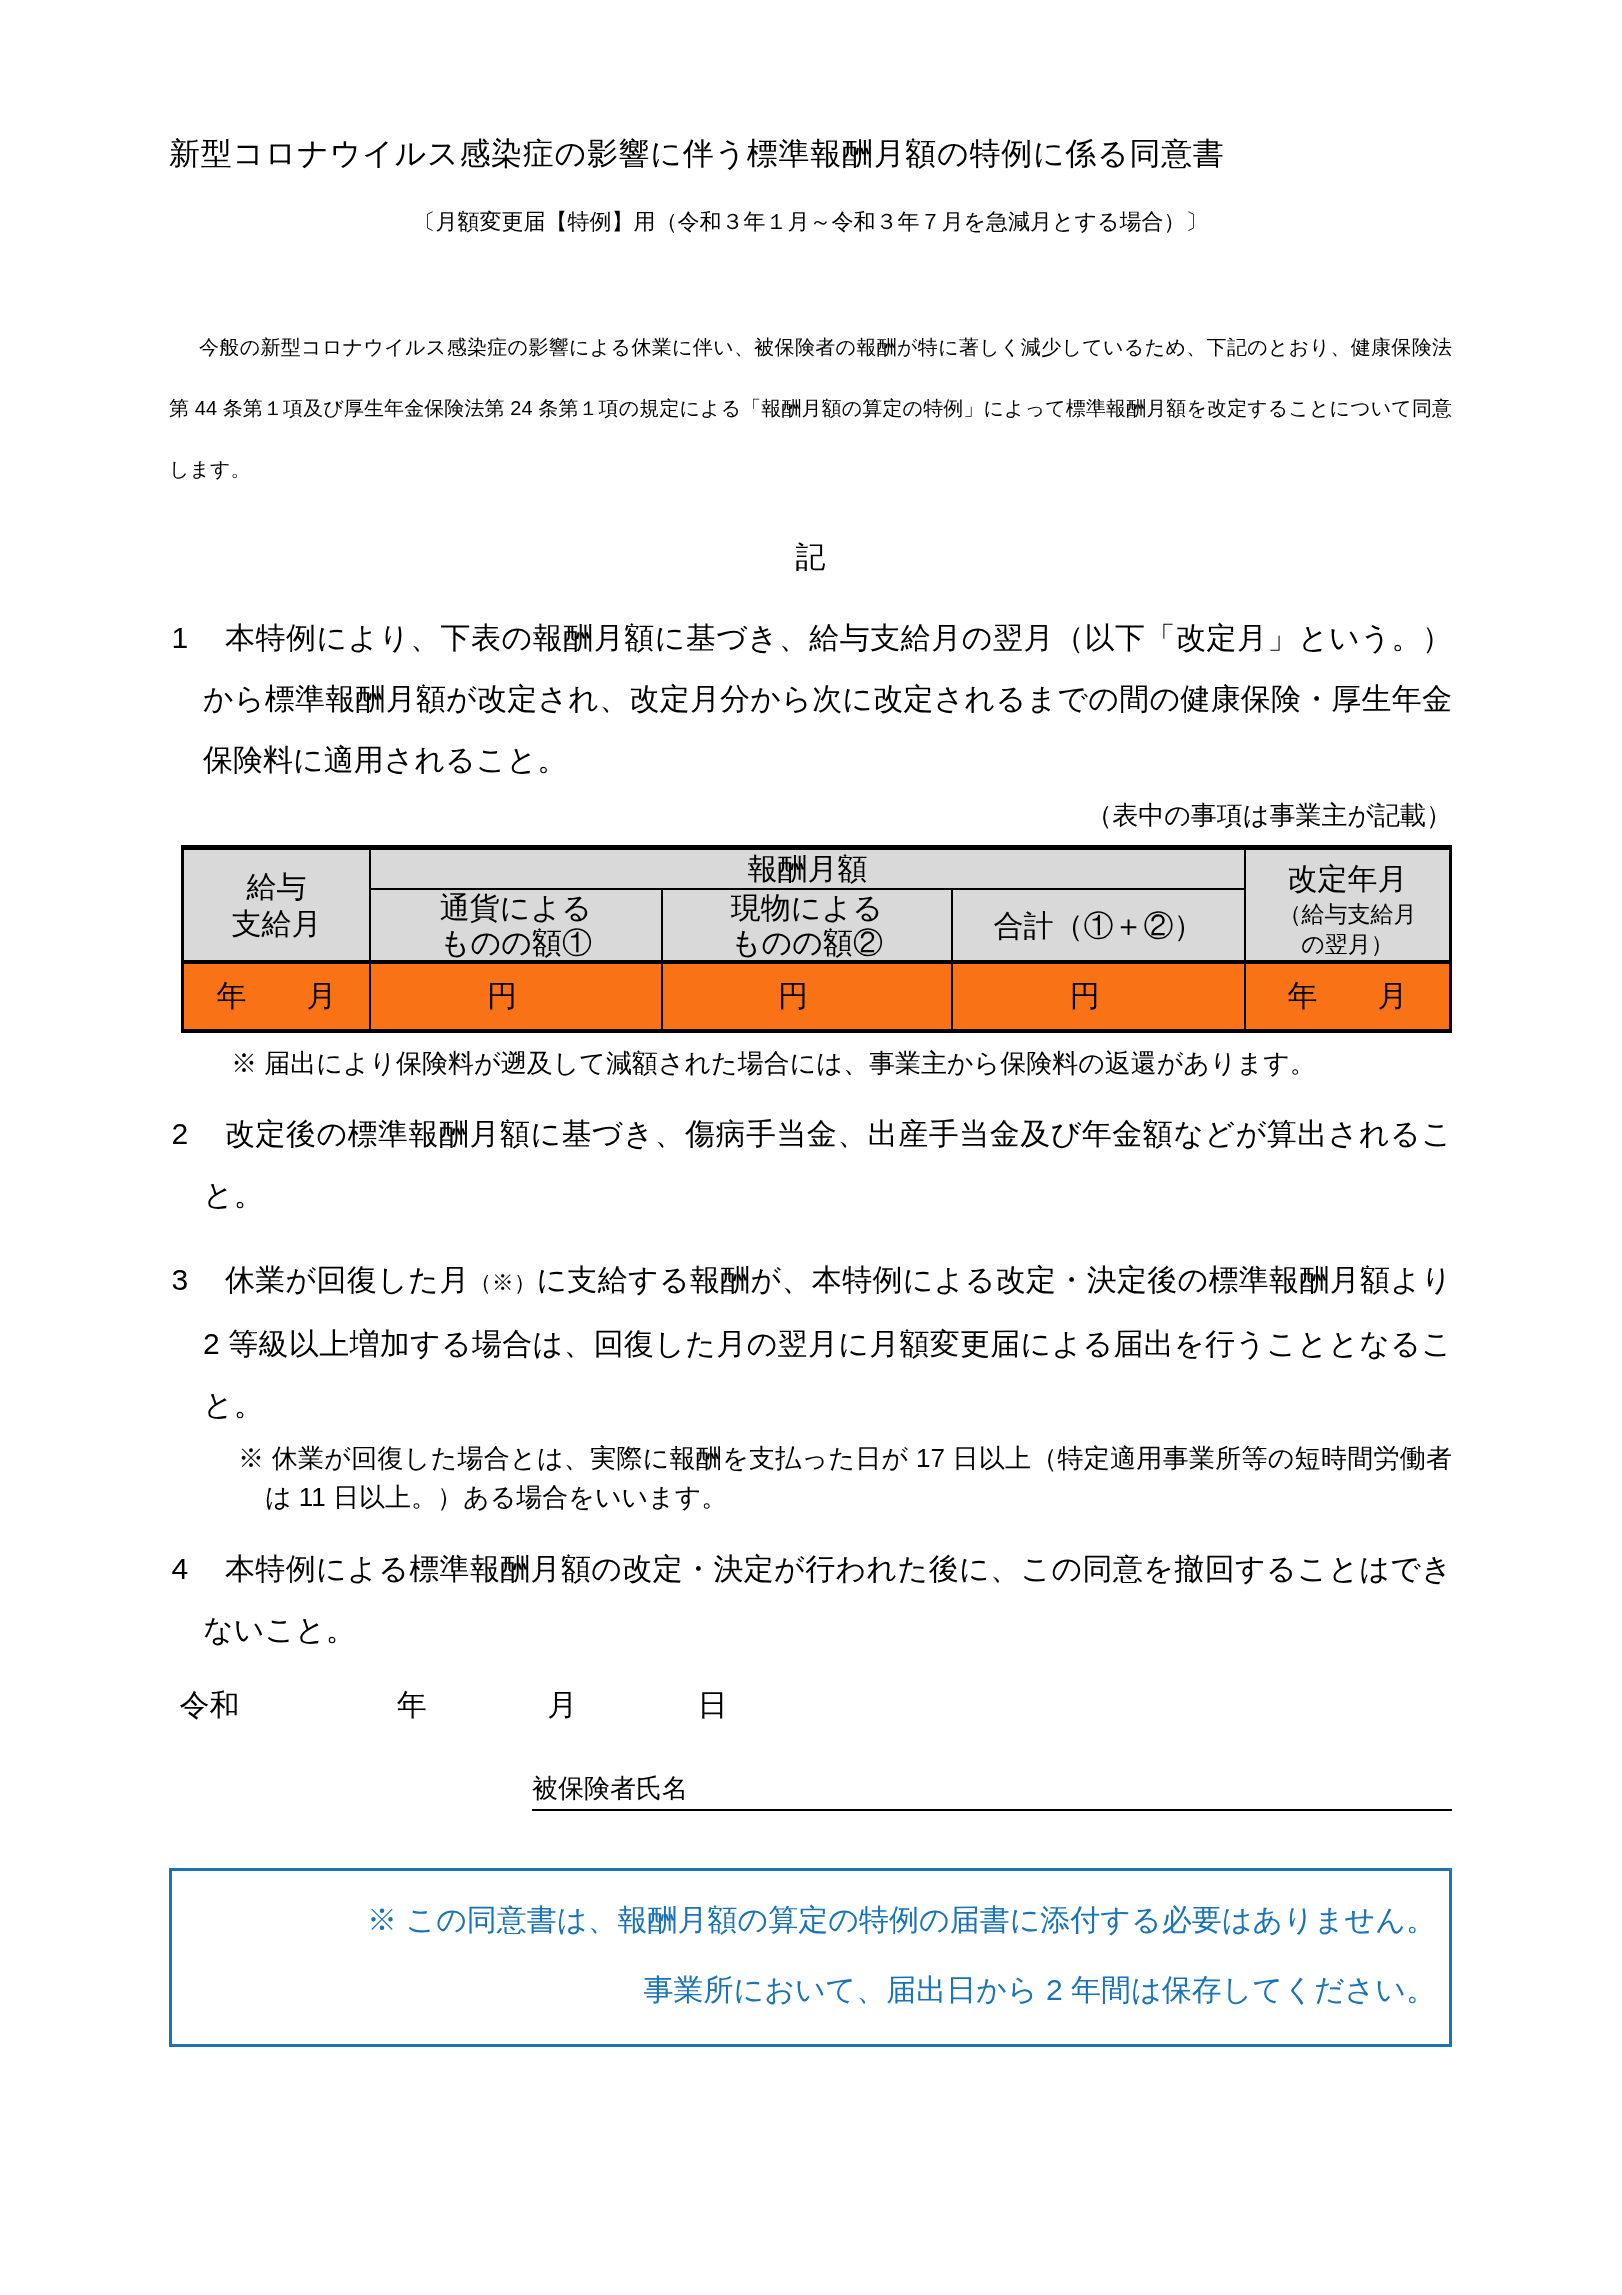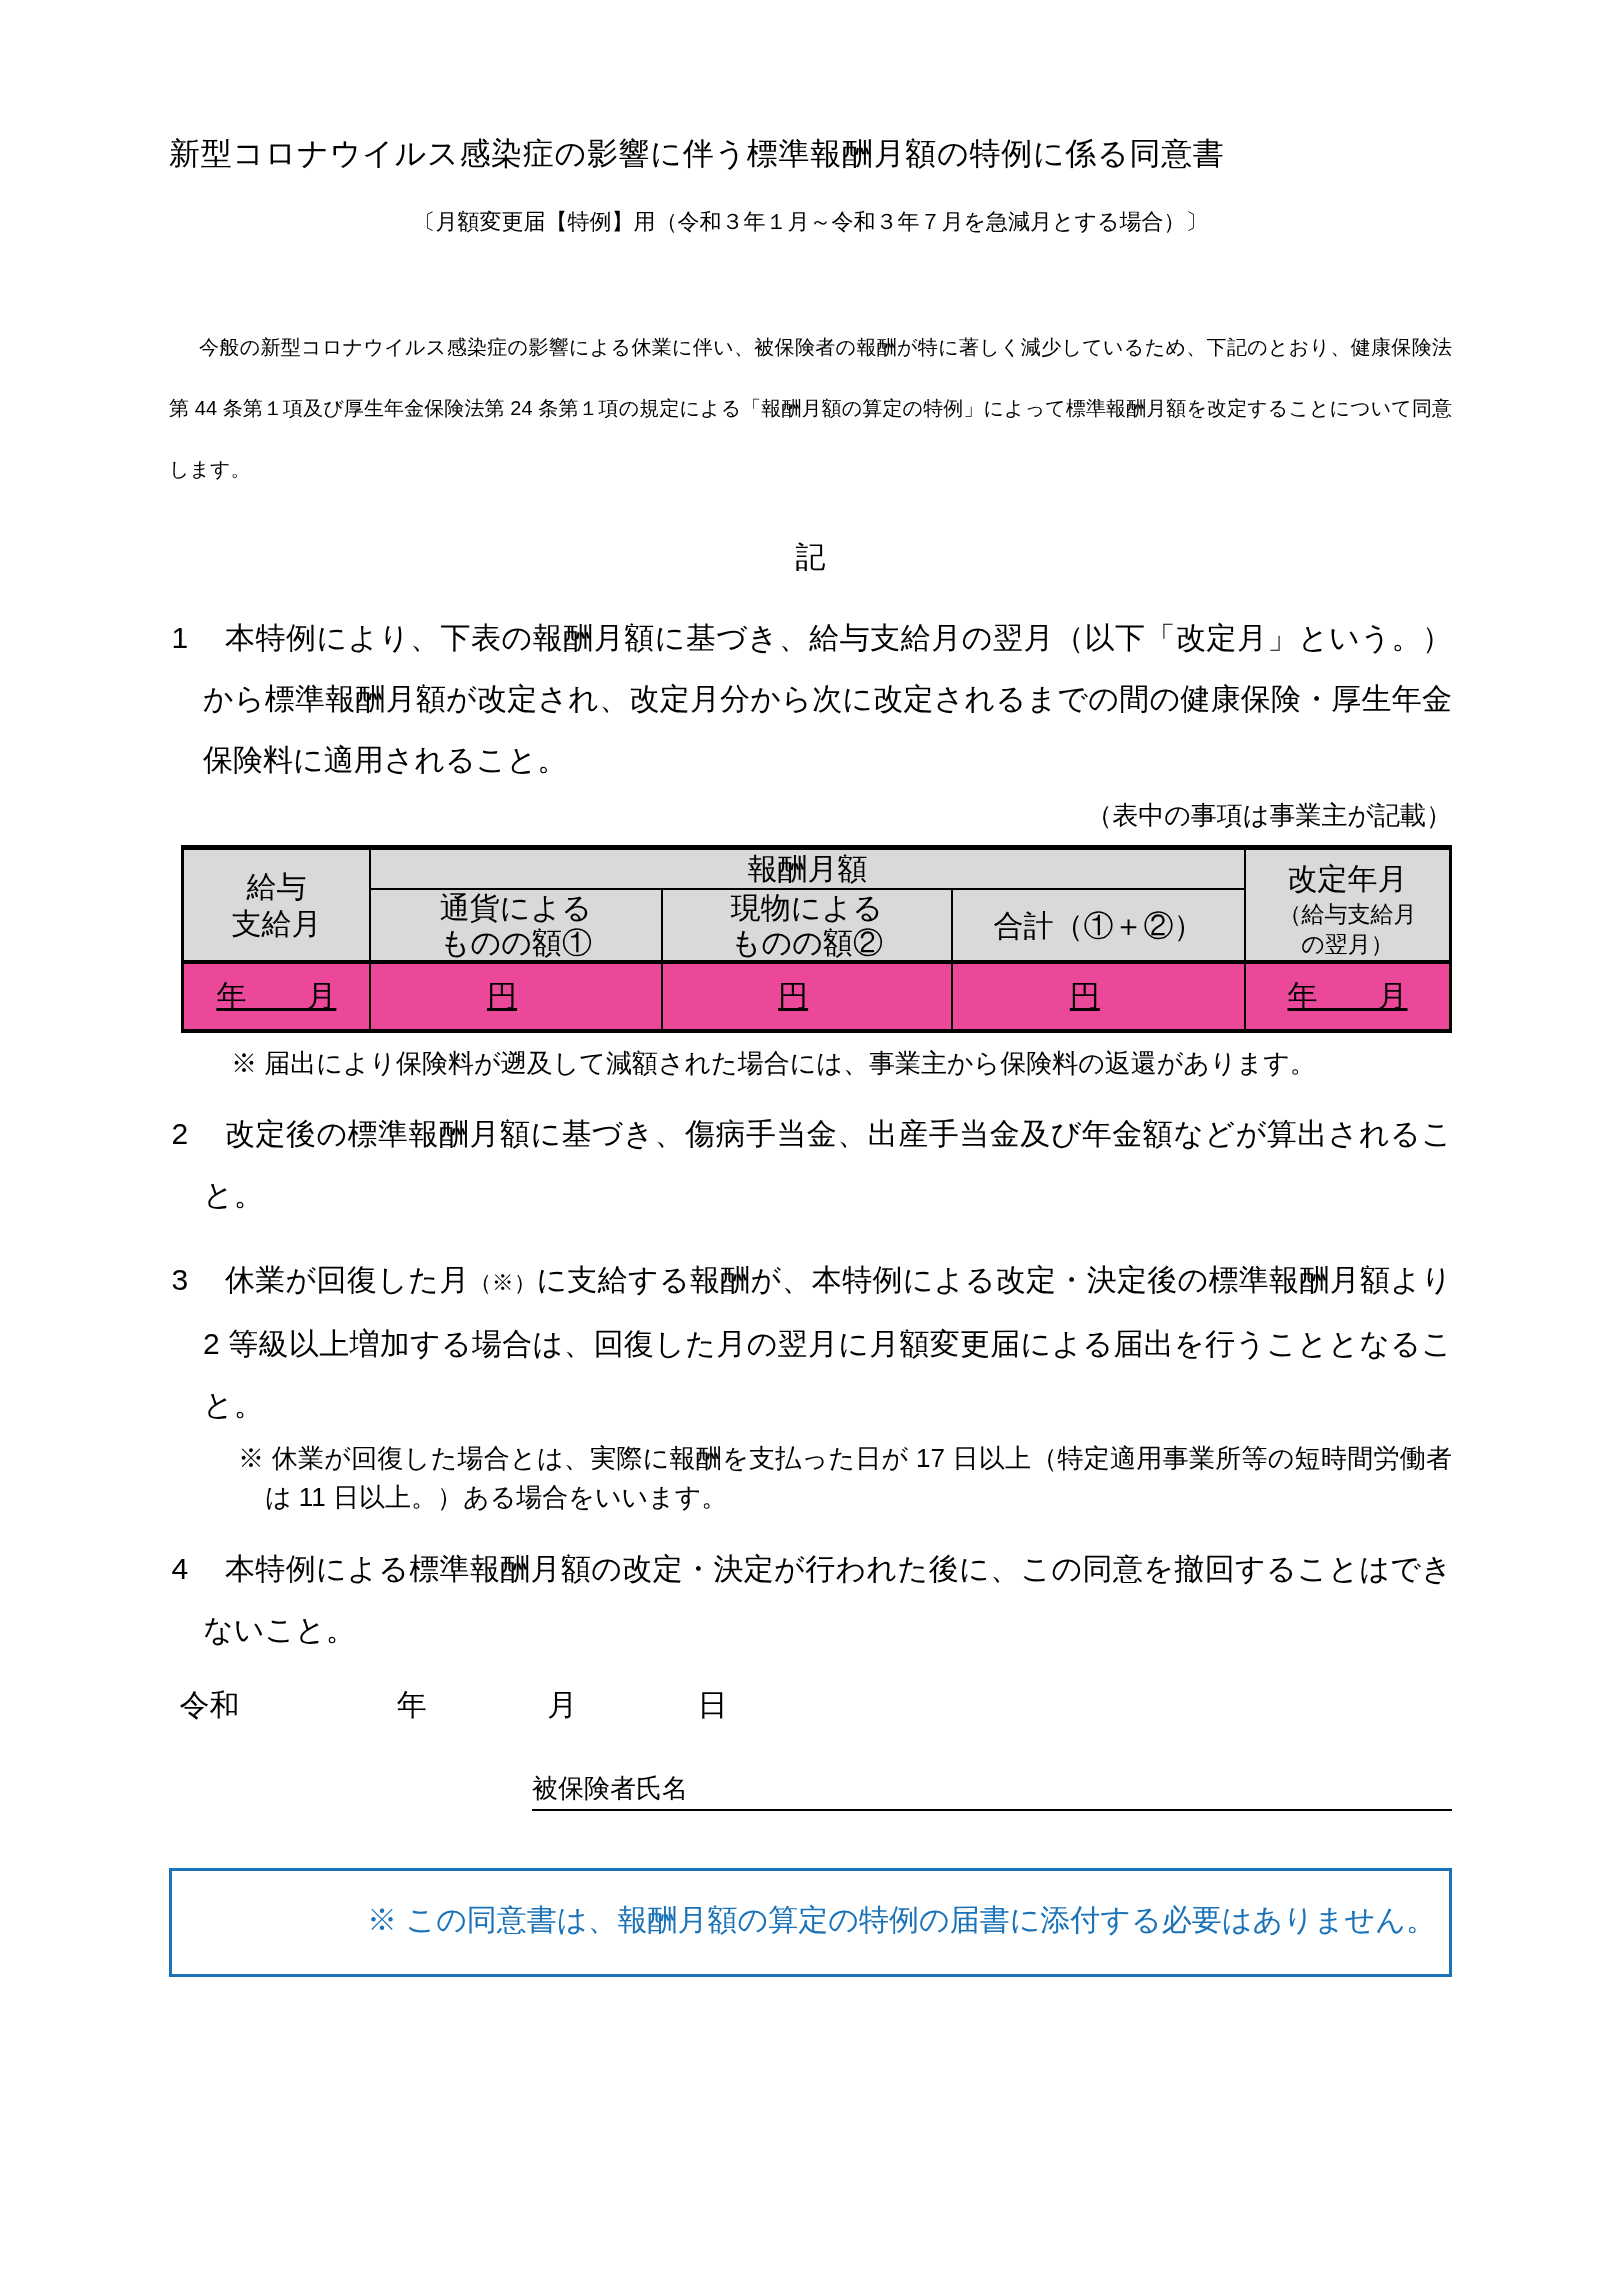--- a/index.html
+++ b/index.html
@@ -74,21 +74,21 @@
     vertical-align: middle;
     text-align: center;
   }
   td.hdr { background: #d9d9d9; }
   td.group { height: 42px; border-bottom: 2.6px solid #000; line-height: 37px; }
   td.sub { height: 68px; line-height: 35px; }
   td.c1h { line-height: 37px; }
   td.c5h { vertical-align: top; padding-top: 9.2px; }
   .c5main { font-size: 30px; line-height: 37px; text-align: center; }
   .c5sub { font-size: 23px; line-height: 30px; text-align: center; margin-top: 2.6px; }
-  tr.body-row td { border-top: 4.6px solid #000; height: 69px; background: #ec4899; text-decoration: underline; }
+  tr.body-row td { border-top: 4.6px solid #000; height: 69px; background: #f97316; }
   td.yen { text-align: right; padding-right: 27.5px; }
   .pre-line { white-space: pre-line; }
   .note-small {
     font-size: 26px;
     line-height: 38px;
   }
   .under-table { margin-top: 10.5px; margin-left: 62px; }
   .subnote {
     margin-top: 3.9px;
     margin-left: 69px;
@@ -207,16 +207,17 @@
   </div>
 
   <div class="sig-row">
     <div class="sig-line">
       <span>被保険者氏名</span>
     </div>
   </div>
 
   <div class="notice-box">
     <div class="nb-line1">※ この同意書は、報酬月額の算定の特例の届書に添付する必要はありません。</div>
+    <div class="nb-line2">事業所において、届出日から 2 年間は保存してください。</div>
   </div>
 
 </div>
 
 
 </body></html>

